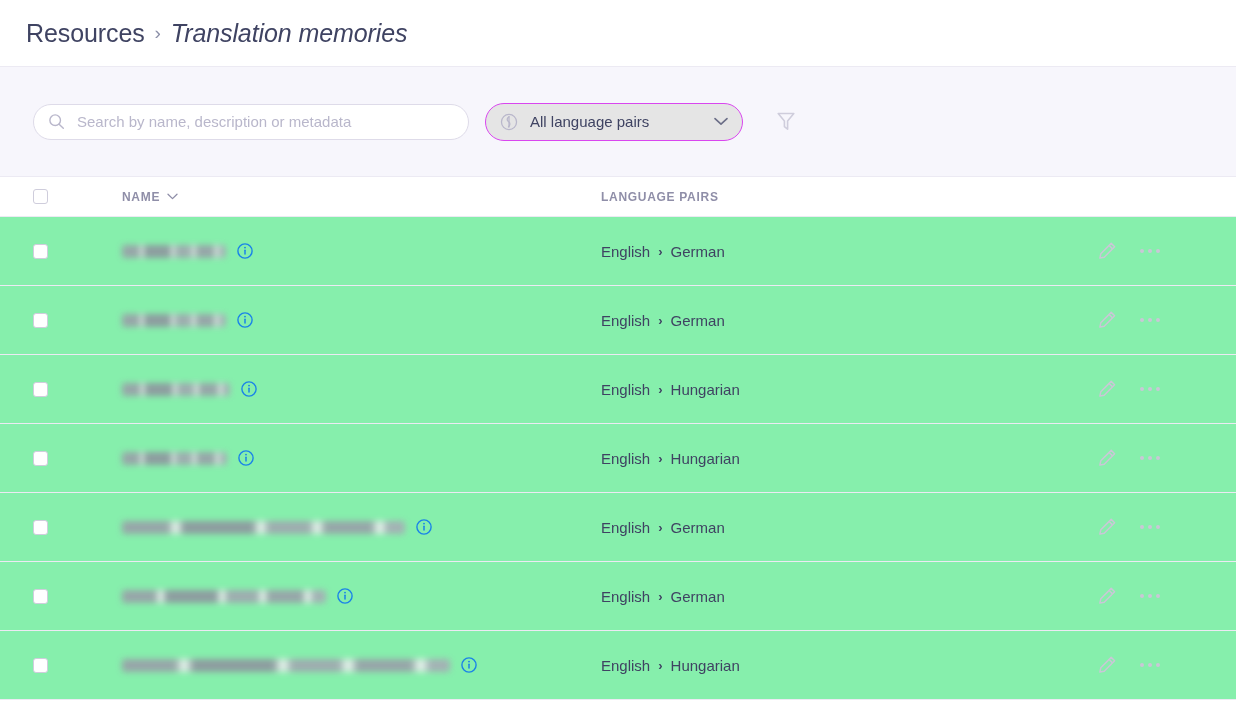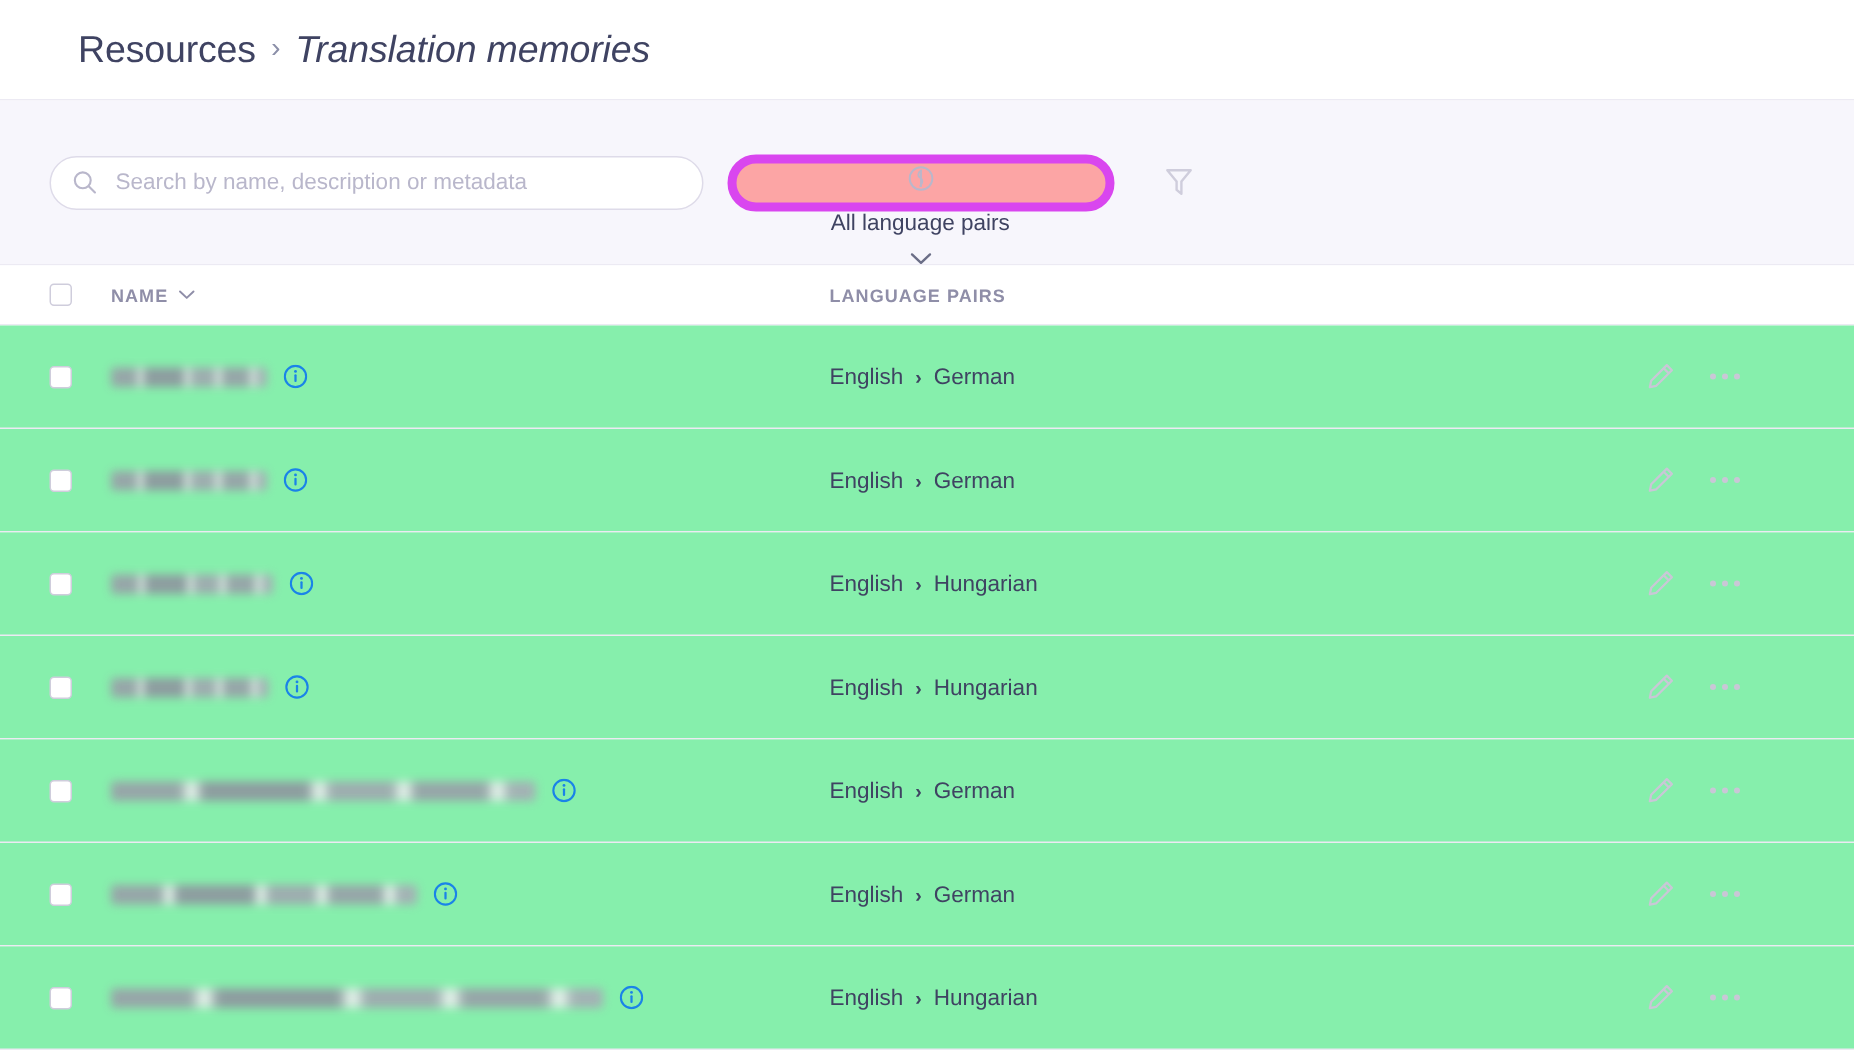--- a/index.html
+++ b/index.html
@@ -19,21 +19,21 @@
     position: relative;
     background: #ffffff;
   }
 
   
   .page-header {
     height: 67px;
     background: #ffffff;
     display: flex;
     justify-content: space-between;
-    padding: 0 24px 0 52px;
+    padding: 0 24px 0 26px;
     box-sizing: border-box;
     border-bottom: 1px solid #eceaf3;
   }
 
   .breadcrumb {
     display: flex;
     align-items: center;
     gap: 10px;
     font-size: 25px;
     color: #3f4362;
@@ -101,30 +101,29 @@
     font-family: "Liberation Sans", sans-serif;
     color: #3f4362;
   }
   .search-box input::placeholder {
     color: #b9b7cb;
   }
 
   .lang-select {
     width: 258px;
     height: 38px;
-    background: #fca5a5;
-    border: 6px solid #d946ef;
+    background: #e5e5e5;
+    border: 1px solid #d946ef;
     border-radius: 19px;
     display: flex;
     align-items: center;
     padding: 0 14px 0 13px;
     box-sizing: border-box;
     gap: 11px;
     cursor: pointer;
-    flex-direction: column;
   }
   .lang-select .lang-label {
     flex: 1;
     font-size: 15px;
     color: #3f4362;
   }
 
   .filter-icon-btn {
     width: 30px;
     height: 30px;
@@ -156,20 +155,21 @@
     flex: 0 0 41px;
     display: flex;
     align-items: center;
   }
   .col-name {
     flex: 0 0 479px;
     display: flex;
     align-items: center;
     gap: 11px;
     min-width: 0;
+    margin-left: 48px;
   }
   .col-lang {
     flex: 1 1 auto;
     display: flex;
     align-items: center;
   }
   .col-actions {
     flex: 0 0 140px;
     display: flex;
     align-items: center;

